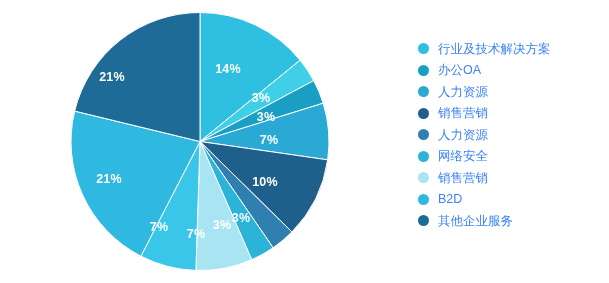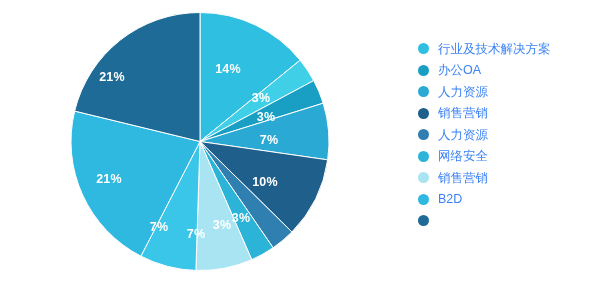--- a/index.html
+++ b/index.html
@@ -108,16 +108,17 @@
       <div class="legend-item">
         <span class="legend-swatch" style="background: rgb(168, 228, 242);"></span>
         <span class="legend-label">销售营销</span>
       </div>
       <div class="legend-item">
         <span class="legend-swatch" style="background: rgb(47, 184, 224);"></span>
         <span class="legend-label">B2D</span>
       </div>
       <div class="legend-item">
         <span class="legend-swatch" style="background: rgb(29, 107, 150);"></span>
+        <span class="legend-label">其他企业服务</span>
       </div>
     </div>
 
 </div>
 
 </body></html>

